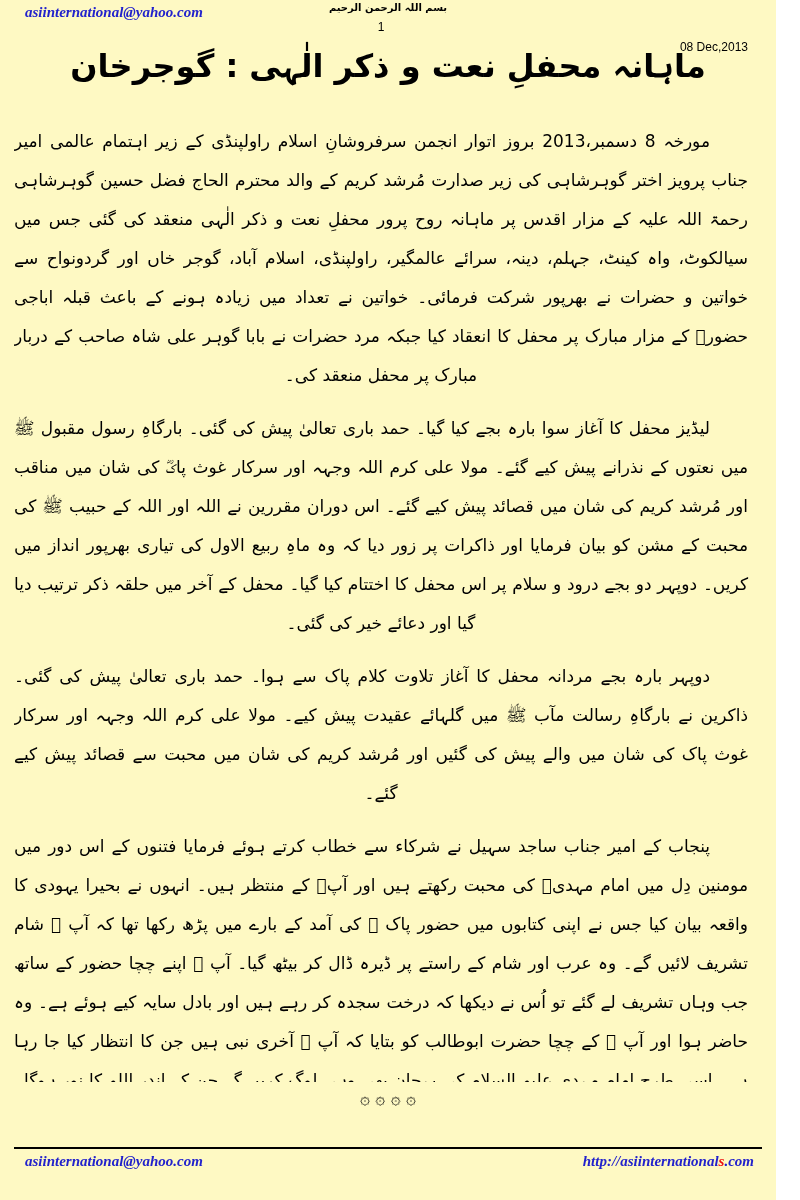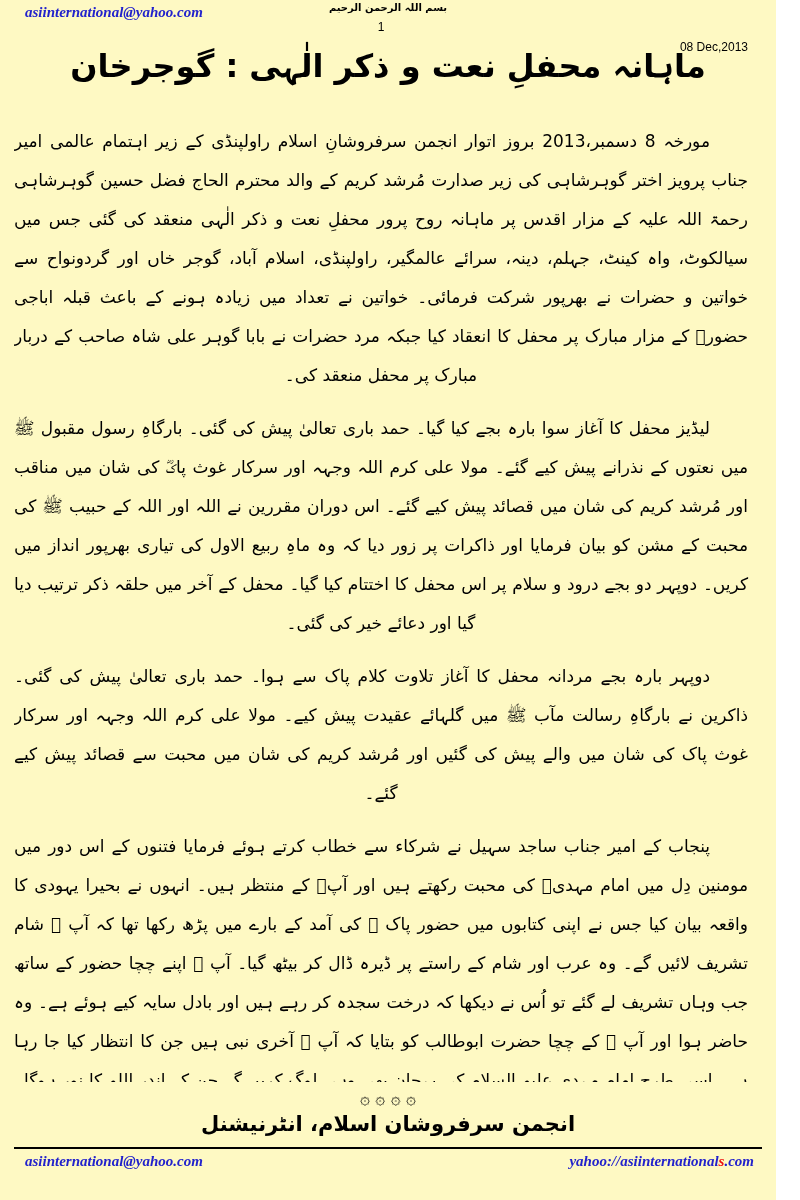--- a/index.html
+++ b/index.html
@@ -84,21 +84,20 @@
   <div class="doc-body">
     <p>مورخہ 8 دسمبر،2013 بروز اتوار انجمن سرفروشانِ اسلام راولپنڈی کے زیر اہتمام عالمی امیر جناب پرویز اختر گوہرشاہی کی زیر صدارت مُرشد کریم کے والد محترم الحاج فضل حسین گوہرشاہی رحمۃ اللہ علیہ کے مزار اقدس پر ماہانہ روح پرور محفلِ نعت و ذکر الٰہی منعقد کی گئی جس میں سیالکوٹ، واہ کینٹ، جہلم، دینہ، سرائے عالمگیر، راولپنڈی، اسلام آباد، گوجر خاں اور گردونواح سے خواتین و حضرات نے بھرپور شرکت فرمائی۔ خواتین نے تعداد میں زیادہ ہونے کے باعث قبلہ اباجی حضورؒ کے مزار مبارک پر محفل کا انعقاد کیا جبکہ مرد حضرات نے بابا گوہر علی شاہ صاحب کے دربار مبارک پر محفل منعقد کی۔</p>
     <p>لیڈیز محفل کا آغاز سوا بارہ بجے کیا گیا۔ حمد باری تعالیٰ پیش کی گئی۔ بارگاہِ رسول مقبول ﷺ میں نعتوں کے نذرانے پیش کیے گئے۔ مولا علی کرم اللہ وجہہ اور سرکار غوث پاکؓ کی شان میں مناقب اور مُرشد کریم کی شان میں قصائد پیش کیے گئے۔ اس دوران مقررین نے اللہ اور اللہ کے حبیب ﷺ کی محبت کے مشن کو بیان فرمایا اور ذاکرات پر زور دیا کہ وہ ماہِ ربیع الاول کی تیاری بھرپور انداز میں کریں۔ دوپہر دو بجے درود و سلام پر اس محفل کا اختتام کیا گیا۔ محفل کے آخر میں حلقہ ذکر ترتیب دیا گیا اور دعائے خیر کی گئی۔</p>
     <p>دوپہر بارہ بجے مردانہ محفل کا آغاز تلاوت کلام پاک سے ہوا۔ حمد باری تعالیٰ پیش کی گئی۔ ذاکرین نے بارگاہِ رسالت مآب ﷺ میں گلہائے عقیدت پیش کیے۔ مولا علی کرم اللہ وجہہ اور سرکار غوث پاک کی شان میں والے پیش کی گئیں اور مُرشد کریم کی شان میں محبت سے قصائد پیش کیے گئے۔</p>
     <p>پنجاب کے امیر جناب ساجد سہیل نے شرکاء سے خطاب کرتے ہوئے فرمایا فتنوں کے اس دور میں مومنین دِل میں امام مہدیؑ کی محبت رکھتے ہیں اور آپؑ کے منتظر ہیں۔ انہوں نے بحیرا یہودی کا واقعہ بیان کیا جس نے اپنی کتابوں میں حضور پاک ﷺ کی آمد کے بارے میں پڑھ رکھا تھا کہ آپ ﷺ شام تشریف لائیں گے۔ وہ عرب اور شام کے راستے پر ڈیرہ ڈال کر بیٹھ گیا۔ آپ ﷺ اپنے چچا حضور کے ساتھ جب وہاں تشریف لے گئے تو اُس نے دیکھا کہ درخت سجدہ کر رہے ہیں اور بادل سایہ کیے ہوئے ہے۔ وہ حاضر ہوا اور آپ ﷺ کے چچا حضرت ابوطالب کو بتایا کہ آپ ﷺ آخری نبی ہیں جن کا انتظار کیا جا رہا ہے۔ اسی طرح امام مہدی علیہ السلام کی پہچان بھی وہی لوگ کریں گے جن کے اندر اللہ کا نور ہوگا۔ جو محبت کرنے والے اور منتظر ہوں گے۔ امام مہدیؑ کی محبت اور انتظار عین اسلام ہے۔ دِلوں میں نور تب آتا ہے جب قلب سے اللہ ذکر کیا جائے۔ ہمارے مُرشد کریم سیدنا ریاض احمد گوہر شاہی مدظلہٗ العالی نے لاکھوں دِلوں کو اللہ اللہ میں لگا کر اُن کے اندر اللہ اور اُس کے حبیب ﷺ کی محبت اور امام مہدیؑ کی محبت پیدا کر دی ہے۔ جب آپؑ کا ظہور ہوگا تو تمام انسانیت کو اللہ کی محبت میں شامل کر دیں گے۔</p>
 
   </div>
 
   <div class="ornament">۞ ۞ ۞ ۞</div>
 
-  <div class="org-name">انجمن سرفروشان اسلام، انٹرنیشنل</div>
 
   <div class="footer-rule"></div>
 
   <a class="footer-email">asiinternational@yahoo.com</a>
 
-  <a class="footer-url"><span>yahoo://asiinternational</span><span class="red-letter">s</span><span>.com</span></a>
+  <a class="footer-url"><span>http://asiinternational</span><span class="red-letter">s</span><span>.com</span></a>
 
 </div>
 
 </body></html>

